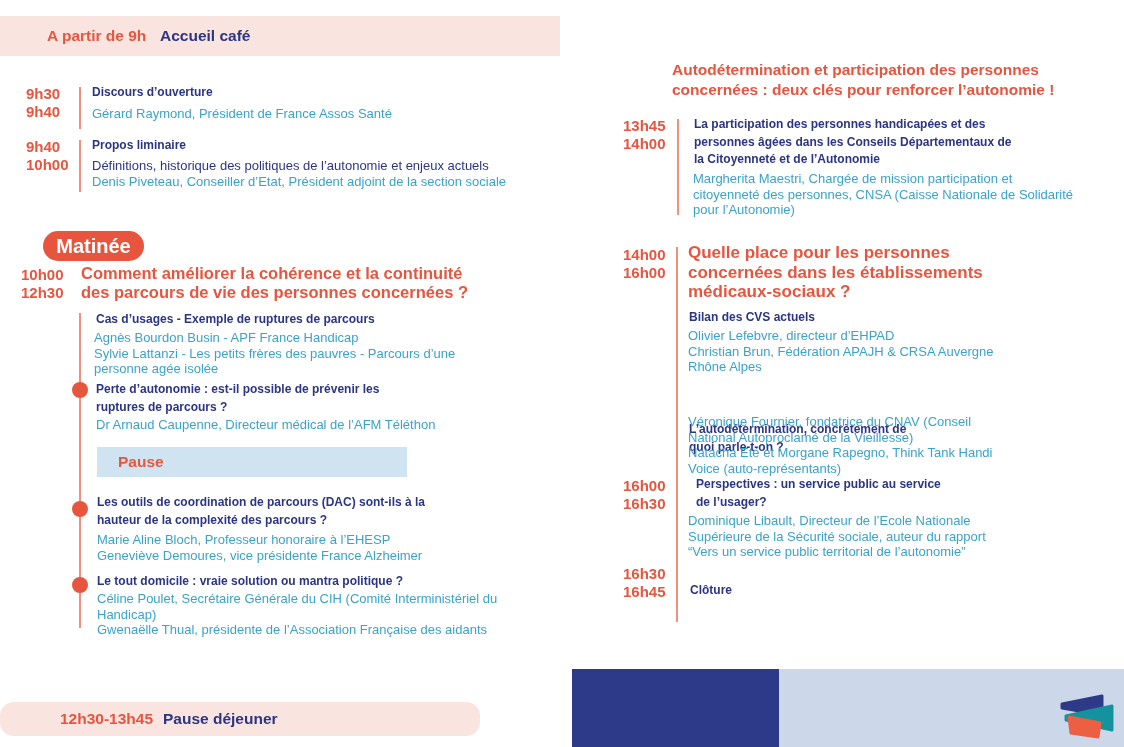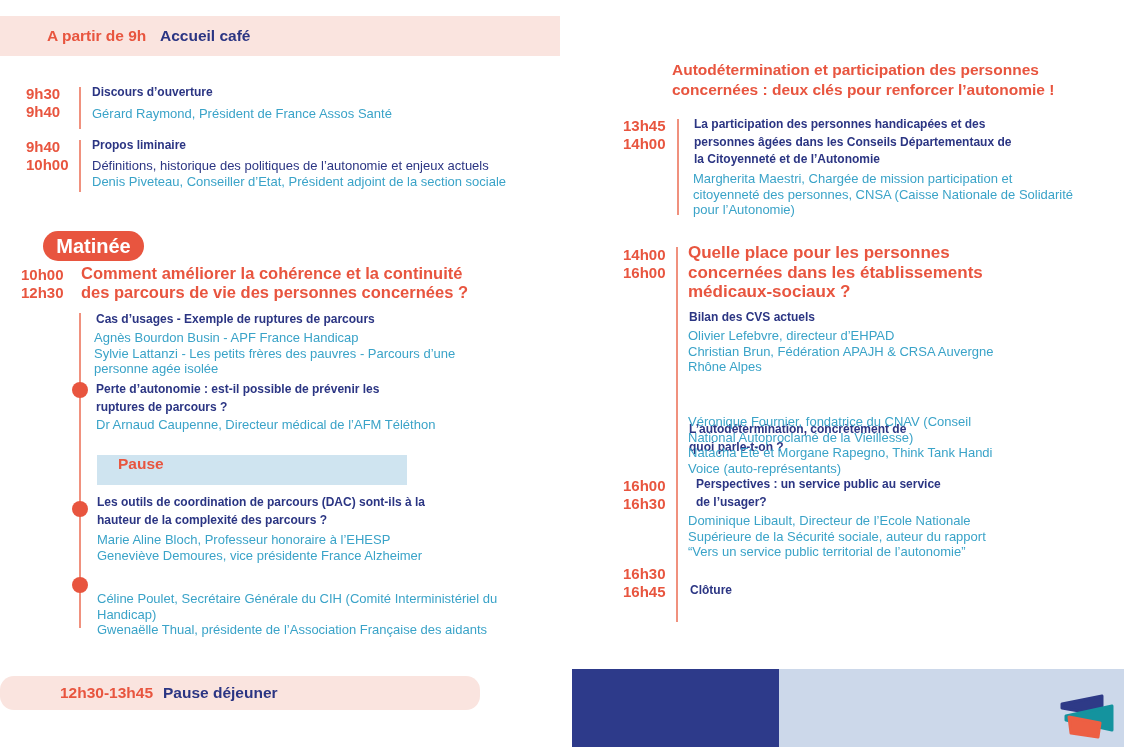--- a/index.html
+++ b/index.html
@@ -19,21 +19,21 @@
   .band-label{color:var(--navy);font-weight:700;font-size:15.5px;}
   .time{color:var(--accent);font-weight:700;font-size:15px;line-height:17.5px;}
   .etitle{color:var(--navy);font-weight:700;font-size:12px;line-height:17.5px;}
   .speakers{color:var(--cyan);font-weight:400;font-size:13px;line-height:15.5px;}
   .desc{color:var(--navy);font-weight:400;font-size:13px;line-height:15.5px;}
   .session-title{color:var(--accent);font-weight:700;font-size:16.5px;line-height:19px;}
   .vline{width:2px;background:var(--linesalmon);}
   .bullet{width:16px;height:16px;border-radius:50%;background:var(--accent);}
   .pill{background:var(--accent);color:#ffffff;font-weight:700;font-size:20px;
         display:flex;align-items:center;justify-content:center;border-radius:17px;}
-  .pause-band{background:var(--pauseblue);display:flex;align-items:flex-start;margin-top:8px;}
+  .pause-band{background:var(--pauseblue);display:flex;align-items:center;}
   .pause-label{color:var(--accent);font-weight:700;font-size:15.5px;padding-left:21px;}
   .footer-navy{background:var(--footer_navy);}
   .footer-lavender{background:var(--footer_lavender);}
   .flag-navy{fill:var(--logo_navy);stroke:var(--logo_navy);}
   .flag-teal{fill:var(--logo_teal);stroke:var(--logo_teal);}
   .flag-coral{fill:var(--logo_coral);stroke:var(--logo_coral);}
 </style>
 </head>
 <body>
 
@@ -80,25 +80,26 @@
     <span class="pause-label">Pause</span>
   </div>
 
   <div class="abs bullet" style="left:72px;top:501px;"></div>
   <div class="abs etitle pre" style="left:97px;top:494px;">Les outils de coordination de parcours (DAC) sont-ils à la
 hauteur de la complexité des parcours ?</div>
   <div class="abs speakers pre" style="left:97px;top:532px;">Marie Aline Bloch, Professeur honoraire à l’EHESP
 Geneviève Demoures, vice présidente France Alzheimer</div>
 
   <div class="abs bullet" style="left:72px;top:577px;"></div>
+  <div class="abs etitle pre" style="left:97px;top:573px;">Le tout domicile : vraie solution ou mantra politique ?</div>
   <div class="abs speakers pre" style="left:97px;top:591px;">Céline Poulet, Secrétaire Générale du CIH (Comité Interministériel du
 Handicap)
 Gwenaëlle Thual, présidente de l’Association Française des aidants</div>
 
-  <div class="abs band" style="left:0;top:676px;width:480px;height:34px;border-radius:14px;">
+  <div class="abs band" style="left:0;top:702px;width:480px;height:34px;border-radius:14px;">
     <span class="abs band-time" style="left:60px;top:8px;">12h30-13h45</span>
     <span class="abs band-label" style="left:163px;top:8px;">Pause déjeuner</span>
   </div>
 
 
   <div class="abs session-title pre" style="left:672px;top:60px;font-size:15.5px;line-height:19.5px;">Autodétermination et participation des personnes
 concernées : deux clés pour renforcer l’autonomie !</div>
 
   <div class="abs time pre" style="left:623px;top:117px;">13h45
 14h00</div>

